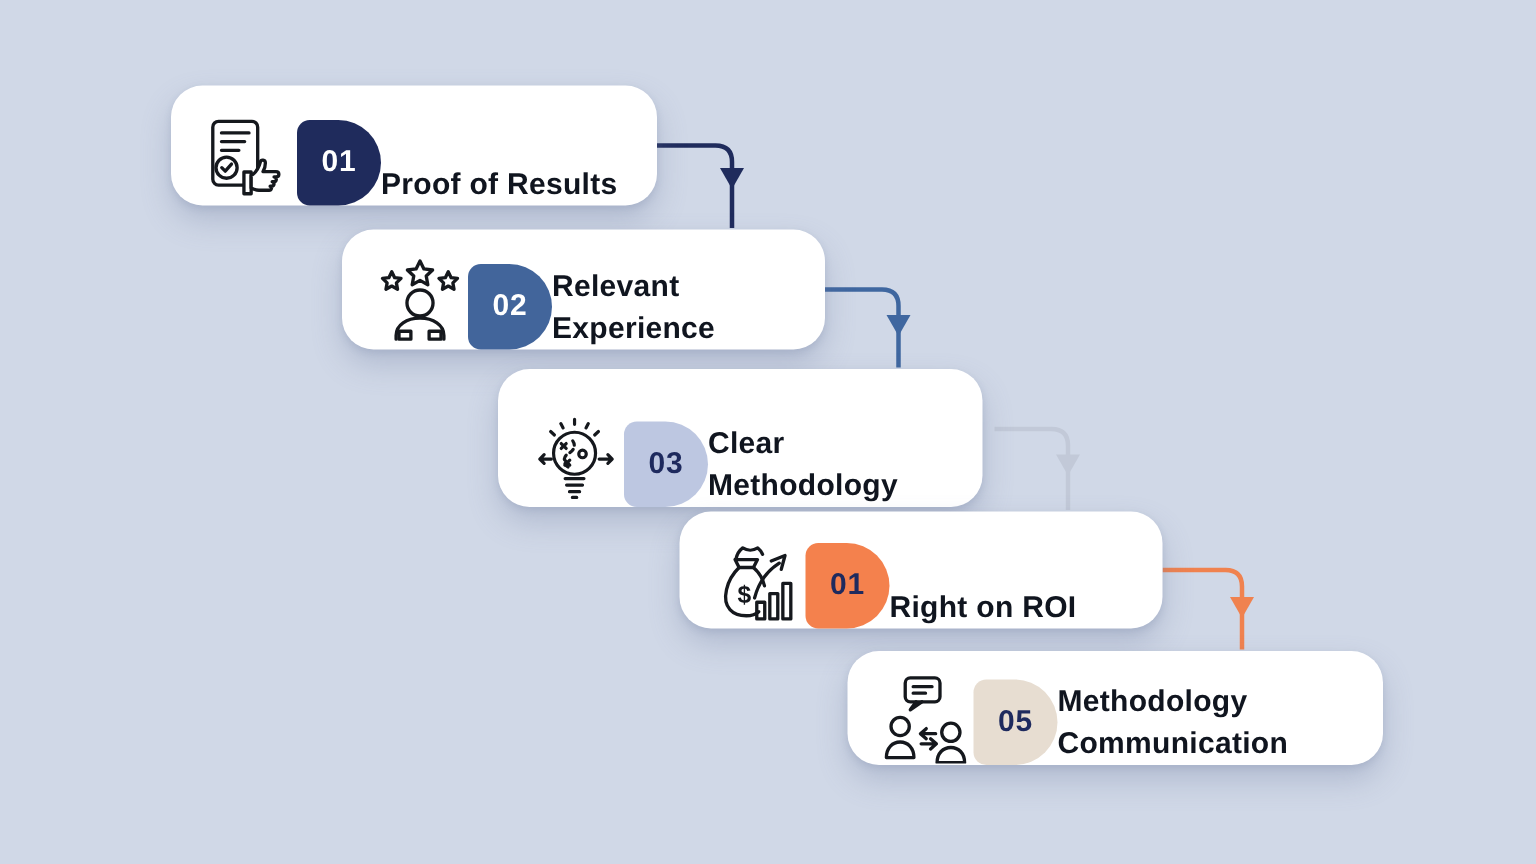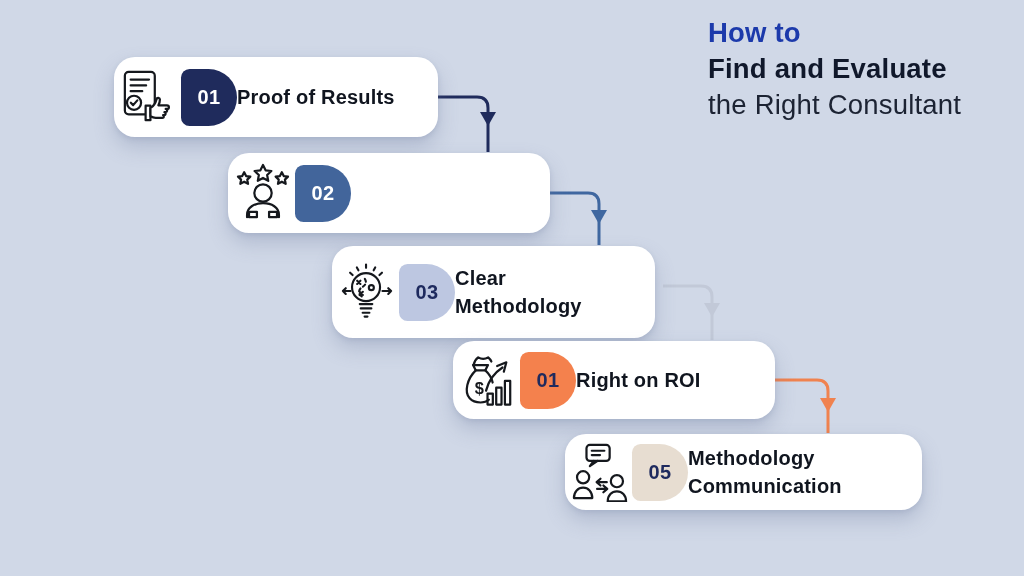--- a/index.html
+++ b/index.html
@@ -12,21 +12,21 @@
   .canvas{position:absolute;inset:0;width:1024px;height:576px;}
   .connectors{position:absolute;left:0;top:0;z-index:1;pointer-events:none;}
   .conn-line{fill:none;stroke-width:3;}
   .title{position:absolute;left:708px;top:15px;font-size:27.5px;line-height:36px;letter-spacing:.2px;z-index:2;}
   .t1{font-weight:bold;color:var(--title-accent,#1c3aab);}
   .t2{font-weight:bold;color:#10182b;}
   .t3{font-weight:400;color:#1c2333;}
   .card{
     position:absolute;background:#ffffff;border-radius:21px;
     box-shadow:0 10px 20px rgba(105,120,155,.30),0 2px 5px rgba(105,120,155,.18);
-    display:flex;align-items:center;padding-left:5px;box-sizing:border-box;z-index:2;
+    display:flex;align-items:flex-end;padding-left:22px;box-sizing:border-box;z-index:2;
   }
   .card1{left:114px;top:57px;width:324px;height:80px;}
   .card2{left:228px;top:153px;width:322px;height:80px;}
   .card3{left:332px;top:246px;width:323px;height:92px;}
   .card4{left:453px;top:341px;width:322px;height:78px;}
   .card5{left:565px;top:434px;width:357px;height:76px;}
   .icon{width:60px;height:62px;display:flex;align-items:center;justify-content:center;flex:0 0 60px;margin-right:2px;}
   .icon svg{width:56px;height:60px;}
   .badge{
     width:56px;height:57px;flex:0 0 56px;
@@ -57,25 +57,20 @@
     <g>
       <path class="conn-line" d="M663 286 H701 Q712 286 712 297 V340" stroke="#c2c9d8"></path>
       <polygon class="conn-head" points="704,303 720,303 712,317" fill="#c2c9d8"></polygon>
     </g>
     <g>
       <path class="conn-line" d="M775 380 H817 Q828 380 828 391 V433" stroke="#f0824f"></path>
       <polygon class="conn-head" points="820,398 836,398 828,412" fill="#f0824f"></polygon>
     </g>
   </svg>
 
-  <div class="title">
-    <div class="t1">How to</div>
-    <div class="t2">Find and Evaluate</div>
-    <div class="t3">the Right Consultant</div>
-  </div>
 
   <div class="card card1" style="--badge-bg: #1f2b5c; --badge-fg: #ffffff;">
     <div class="icon">
       <svg viewBox="0 0 58 62">
         <g fill="none" stroke="#15181d" stroke-width="2.3" stroke-linecap="round" stroke-linejoin="round">
           <rect x="4" y="5" width="31" height="44" rx="4"></rect>
           <path d="M10 13h19M10 19h16M10 25h12"></path>
           <circle cx="13.5" cy="37" r="7.3"></circle>
           <path d="M10.2 37l2.4 2.4 4.3-4.9"></path>
           <path d="M25.5 40h5v15h-5z" fill="#ffffff"></path>
@@ -98,20 +93,22 @@
           <path d="M48.5 9.5l2 4 4.4.5-3.2 3.1.8 4.4-4-2.2-4 2.2.8-4.4-3.2-3.1 4.4-.5z"></path>
           <circle cx="29" cy="31" r="9"></circle>
           <path d="M12.5 56v-2.5c0-7.5 7.4-12 16.5-12s16.5 4.5 16.5 12V56"></path>
           <path d="M14.5 56v-5.5h8.2V56zM35.3 56v-5.5h8.2V56z"></path>
         </g>
       </svg>
     </div>
     <div class="badge">
       <span>02</span>
     </div>
+    <div class="label">Relevant
+Experience</div>
   </div>
 
   <div class="card card3" style="--badge-bg: #bdc7e1; --badge-fg: #1e2a5e;">
     <div class="icon">
       <svg viewBox="0 0 58 62">
         <g fill="none" stroke="#15181d" stroke-width="2.2" stroke-linecap="round" stroke-linejoin="round">
           <circle cx="28" cy="26" r="14.5"></circle>
           <path d="M21.5 43.5h13M22.5 48h11M24.5 52.5h7M26.5 56.5h3"></path>
           <path d="M18.5 5.5l1.6 3M28 2.5v3.5M37.5 5.5l-1.6 3M44.5 11l-2.6 2.4M11.5 11l2.6 2.4"></path>
           <path d="M12 30H4M7 27l-3 3 3 3"></path>

